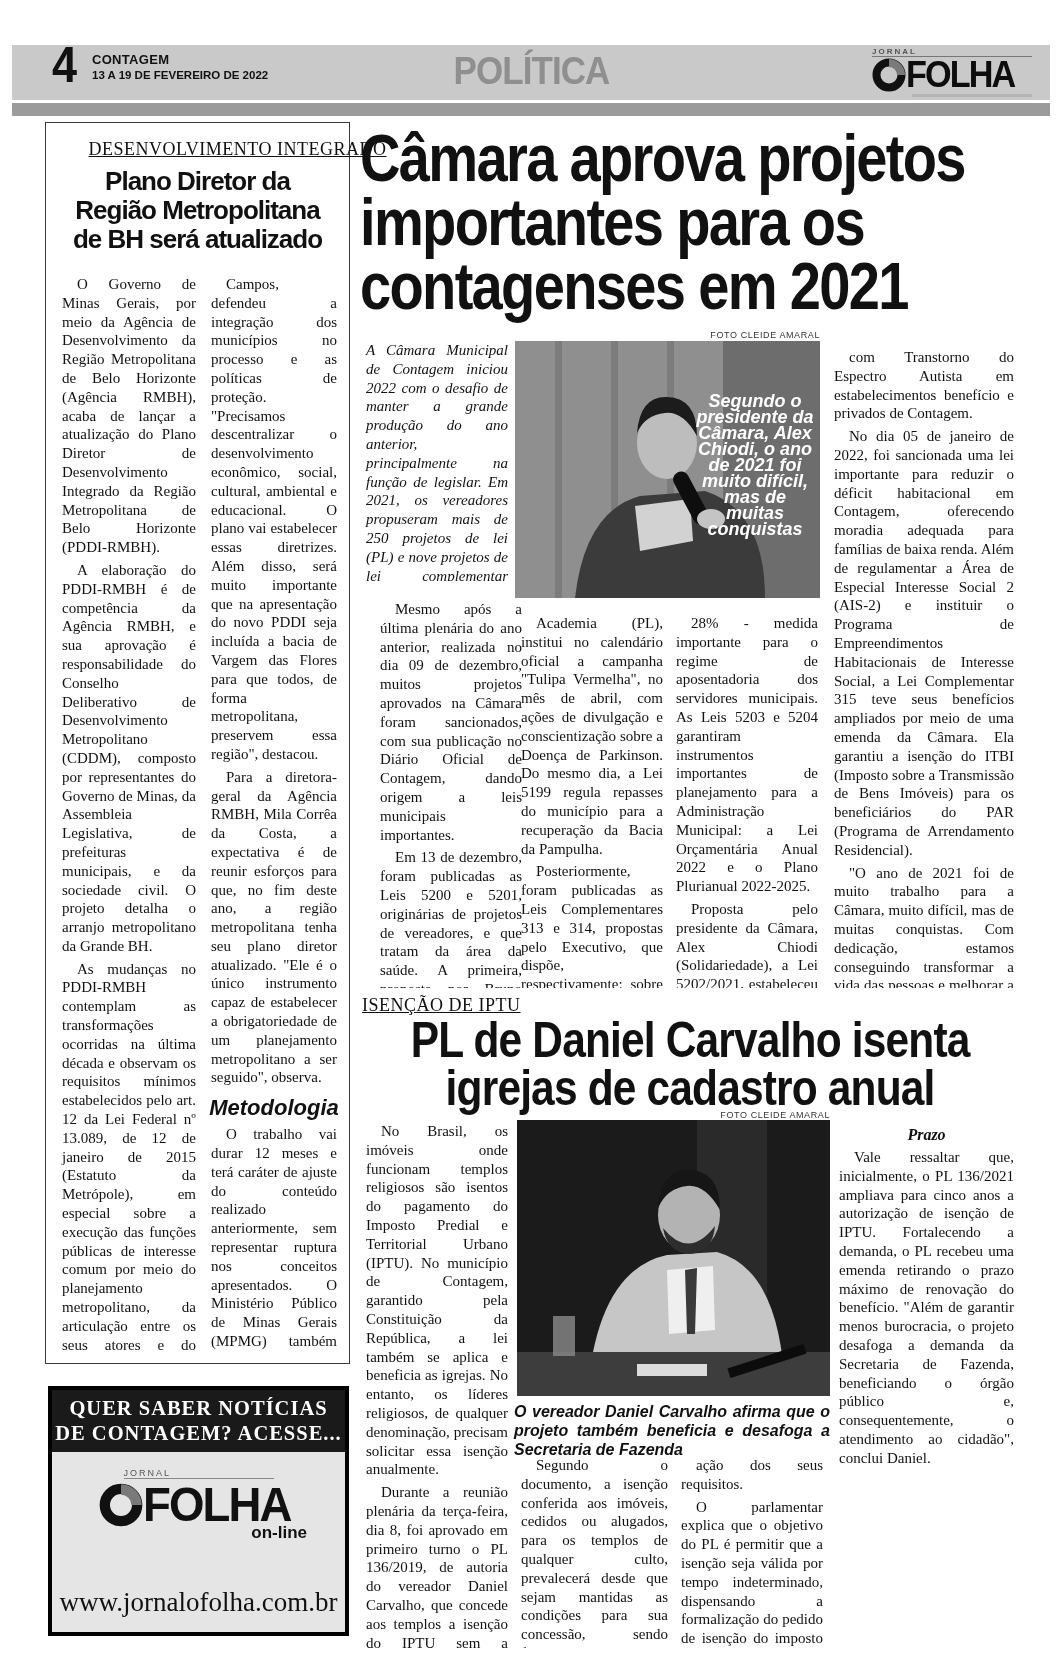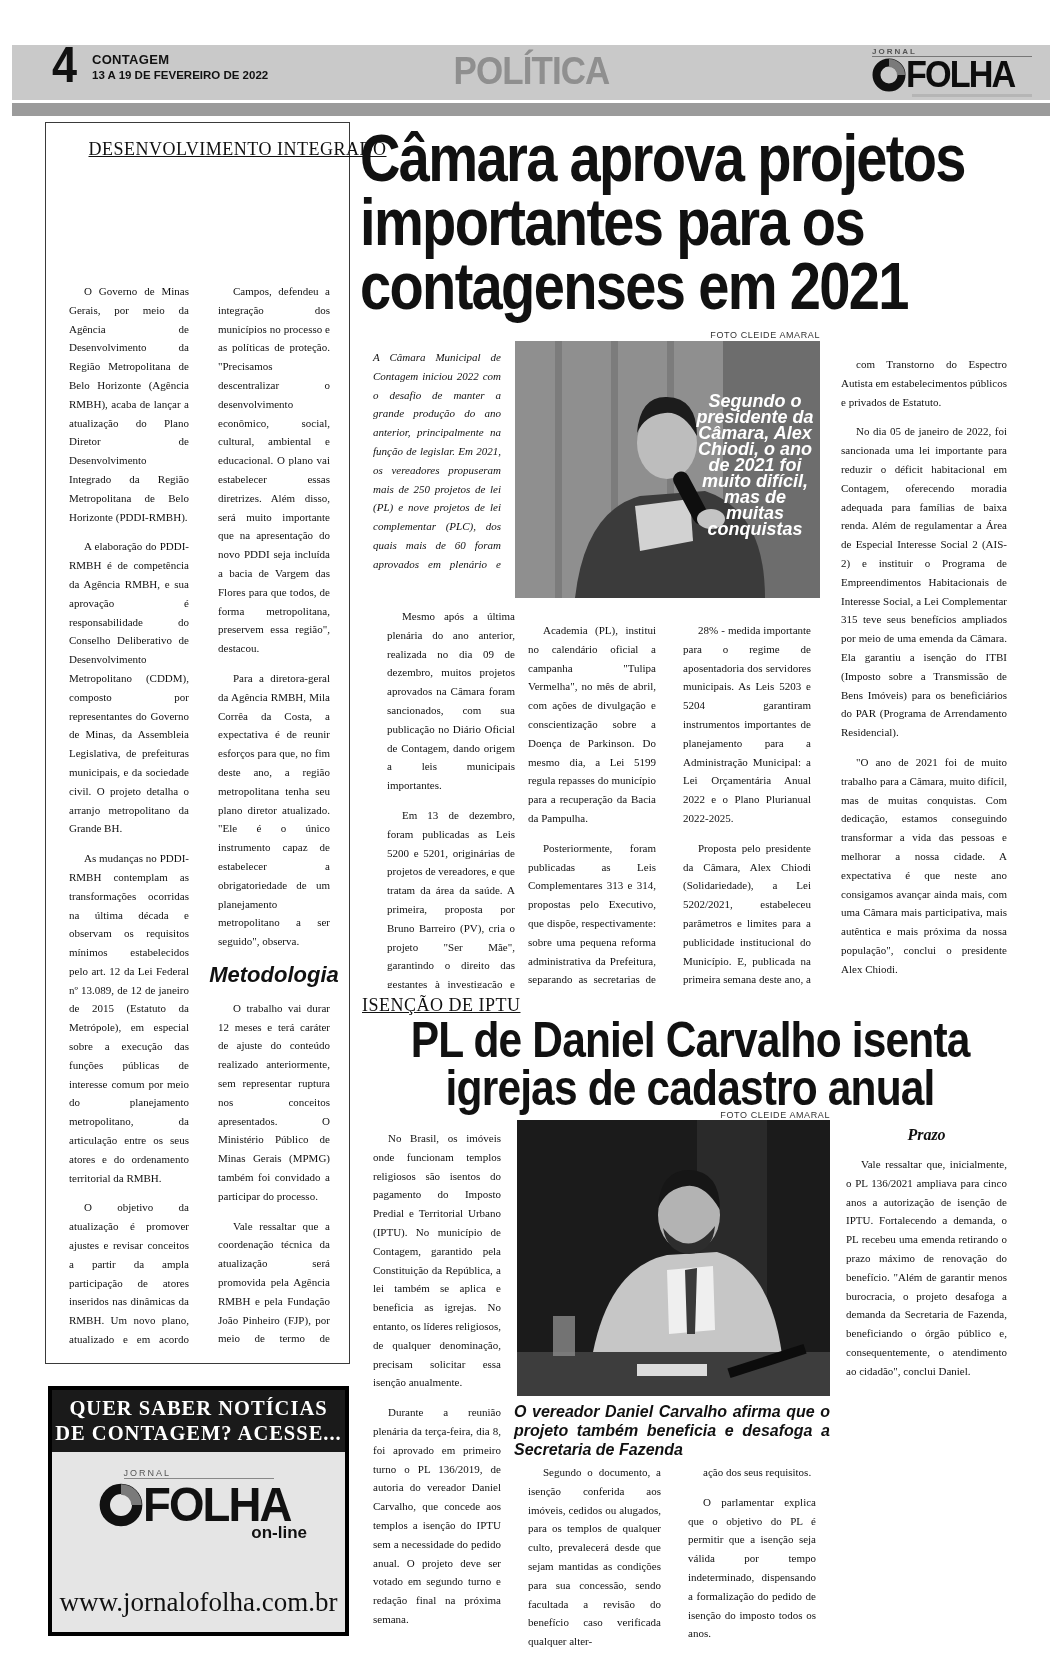--- a/index.html
+++ b/index.html
@@ -17,21 +17,21 @@
   .section{left:0;top:50px;width:1063px;text-align:center;font-family:"Liberation Sans",sans-serif;
            font-weight:bold;font-size:38px;color:#8f8f8f;letter-spacing:-1px;transform:scaleX(.92);transform-origin:50% 0;}
   .logo{font-family:"Liberation Sans",sans-serif;font-weight:bold;color:#0d0d0d;}
   .logo .jornal{display:block;font-size:8px;letter-spacing:2px;color:#555;border-bottom:1px solid #777;margin-bottom:1px;}
   .logo-row{display:flex;align-items:center;}
   .logo-name{font-size:36px;line-height:34px;letter-spacing:-2px;transform:scaleX(.95);transform-origin:0 50%;}
   .hdr-logo{left:872px;top:47px;}
   .tagline-line{display:block;width:120px;height:3px;background:#b5b5b5;margin:2px 0 0 40px;}
 
   
-  .coltext p{margin:11px;text-indent:15px;text-align:justify;font-size:11px;line-height:18.8px;}
+  .coltext p{margin:4px;text-indent:15px;text-align:justify;font-size:15px;line-height:18.8px;}
   .coltext{overflow:hidden;}
   .kicker{font-size:18px;letter-spacing:.5px;text-decoration:underline;white-space:nowrap;}
   .subhead{font-family:"Liberation Sans",sans-serif;font-weight:bold;font-style:italic;
            font-size:22px;text-align:center;margin:8px 0 2px 0;}
 
   
   .leftbox{left:45px;top:122px;width:303px;height:1240px;border:1px solid #3a3a3a;background:#fff;}
   .leftbox .kicker{position:absolute;left:0;top:16px;width:100%;text-align:center;margin-left:40px;}
   .left-headline{position:absolute;left:0;top:44px;width:100%;text-align:center;
         font-family:"Liberation Sans",sans-serif;font-weight:bold;font-size:26px;line-height:29px;
@@ -95,20 +95,23 @@
         <circle cx="17" cy="17" r="12.5" fill="none" stroke="#111" stroke-width="8"></circle>
         <path d="M17 1 A16 16 0 0 1 33 17 L25 17 A8 8 0 0 0 17 9 Z" fill="#7a7a7a"></path>
       </svg>
       <span class="logo-name">FOLHA</span>
     </span>
     <span class="tagline-line"></span>
   </div>
 
   <div class="abs leftbox">
     <div class="kicker">DESENVOLVIMENTO INTEGRADO</div>
+    <div class="left-headline">Plano Diretor da
+Região Metropolitana
+de BH será atualizado</div>
     <div class="left-colA coltext">
         <p>O Governo de Minas Gerais, por meio da Agência de Desenvolvimento da Região Metropolitana de Belo Horizonte (Agência RMBH), acaba de lançar a atualização do Plano Diretor de Desenvolvimento Integrado da Região Metropolitana de Belo Horizonte (PDDI-RMBH).</p>
         <p>A elaboração do PDDI-RMBH é de competência da Agência RMBH, e sua aprovação é responsabilidade do Conselho Deliberativo de Desenvolvimento Metropolitano (CDDM), composto por representantes do Governo de Minas, da Assembleia Legislativa, de prefeituras municipais, e da sociedade civil. O projeto detalha o arranjo metropolitano da Grande BH.</p>
         <p>As mudanças no PDDI-RMBH contemplam as transformações ocorridas na última década e observam os requisitos mínimos estabelecidos pelo art. 12 da Lei Federal nº 13.089, de 12 de janeiro de 2015 (Estatuto da Metrópole), em especial sobre a execução das funções públicas de interesse comum por meio do planejamento metropolitano, da articulação entre os seus atores e do ordenamento territorial da RMBH.</p>
         <p>O objetivo da atualização é promover ajustes e revisar conceitos a partir da ampla participação de atores inseridos nas dinâmicas da RMBH. Um novo plano, atualizado e em acordo com a realidade atual, será encaminhado à Assembleia Legislativa, como previsto no Estatuto da Metrópole.</p>
       </div>
     <div class="left-colB coltext">
       <div>
           <p>Campos, defendeu a integração dos municípios no processo e as políticas de proteção. "Precisamos descentralizar o desenvolvimento econômico, social, cultural, ambiental e educacional. O plano vai estabelecer essas diretrizes. Além disso, será muito importante que na apresentação do novo PDDI seja incluída a bacia de Vargem das Flores para que todos, de forma metropolitana, preservem essa região", destacou.</p>
           <p>Para a diretora-geral da Agência RMBH, Mila Corrêa da Costa, a expectativa é de reunir esforços para que, no fim deste ano, a região metropolitana tenha seu plano diretor atualizado. "Ele é o único instrumento capaz de estabelecer a obrigatoriedade de um planejamento metropolitano a ser seguido", observa.</p>
@@ -152,21 +155,21 @@
     </div>
   <div class="abs coltext colw150" style="left:517px;top:610px;height:378px;">
       <p>Academia (PL), institui no calendário oficial a campanha "Tulipa Vermelha", no mês de abril, com ações de divulgação e conscientização sobre a Doença de Parkinson. Do mesmo dia, a Lei 5199 regula repasses do município para a recuperação da Bacia da Pampulha.</p>
       <p>Posteriormente, foram publicadas as Leis Complementares 313 e 314, propostas pelo Executivo, que dispõe, respectivamente: sobre uma pequena reforma administrativa da Prefeitura, separando as secretarias de Esportes e de Cultura; e sobre o aumento da alíquota de contribuição patronal para o Previcon, de 22% para</p>
     </div>
   <div class="abs coltext colw150" style="left:672px;top:610px;height:378px;">
       <p>28% - medida importante para o regime de aposentadoria dos servidores municipais. As Leis 5203 e 5204 garantiram instrumentos importantes de planejamento para a Administração Municipal: a Lei Orçamentária Anual 2022 e o Plano Plurianual 2022-2025.</p>
       <p>Proposta pelo presidente da Câmara, Alex Chiodi (Solidariedade), a Lei 5202/2021, estabeleceu parâmetros e limites para a publicidade institucional do Município. E, publicada na primeira semana deste ano, a Lei 5207/2022, originária de um projeto de Daniel Carvalho (PL), garantiu atendimento prioritário para pessoas</p>
     </div>
   <div class="abs coltext" style="left:830px;top:344px;width:188px;height:644px;">
-      <p>com Transtorno do Espectro Autista em estabelecimentos públicos e privados de Estatuto.</p>
+      <p>com Transtorno do Espectro Autista em estabelecimentos benefício e privados de Contagem.</p>
       <p>No dia 05 de janeiro de 2022, foi sancionada uma lei importante para reduzir o déficit habitacional em Contagem, oferecendo moradia adequada para famílias de baixa renda. Além de regulamentar a Área de Especial Interesse Social 2 (AIS-2) e instituir o Programa de Empreendimentos Habitacionais de Interesse Social, a Lei Complementar 315 teve seus benefícios ampliados por meio de uma emenda da Câmara. Ela garantiu a isenção do ITBI (Imposto sobre a Transmissão de Bens Imóveis) para os beneficiários do PAR (Programa de Arrendamento Residencial).</p>
       <p>"O ano de 2021 foi de muito trabalho para a Câmara, muito difícil, mas de muitas conquistas. Com dedicação, estamos conseguindo transformar a vida das pessoas e melhorar a nossa cidade. A expectativa é que neste ano consigamos avançar ainda mais, com uma Câmara mais participativa, mais autêntica e mais próxima da nossa população", conclui o presidente Alex Chiodi.</p>
     </div>
 
   <div class="abs kicker iptu-kicker">ISENÇÃO DE IPTU</div>
   <div class="abs iptu-headline">PL de Daniel Carvalho isenta
 igrejas de cadastro anual</div>
   <div class="abs photo-credit" style="left:690px;top:1110px;width:140px;text-align:right;">FOTO CLEIDE AMARAL</div>
 
   <div class="abs photo" style="left:517px;top:1120px;width:313px;height:276px;">

